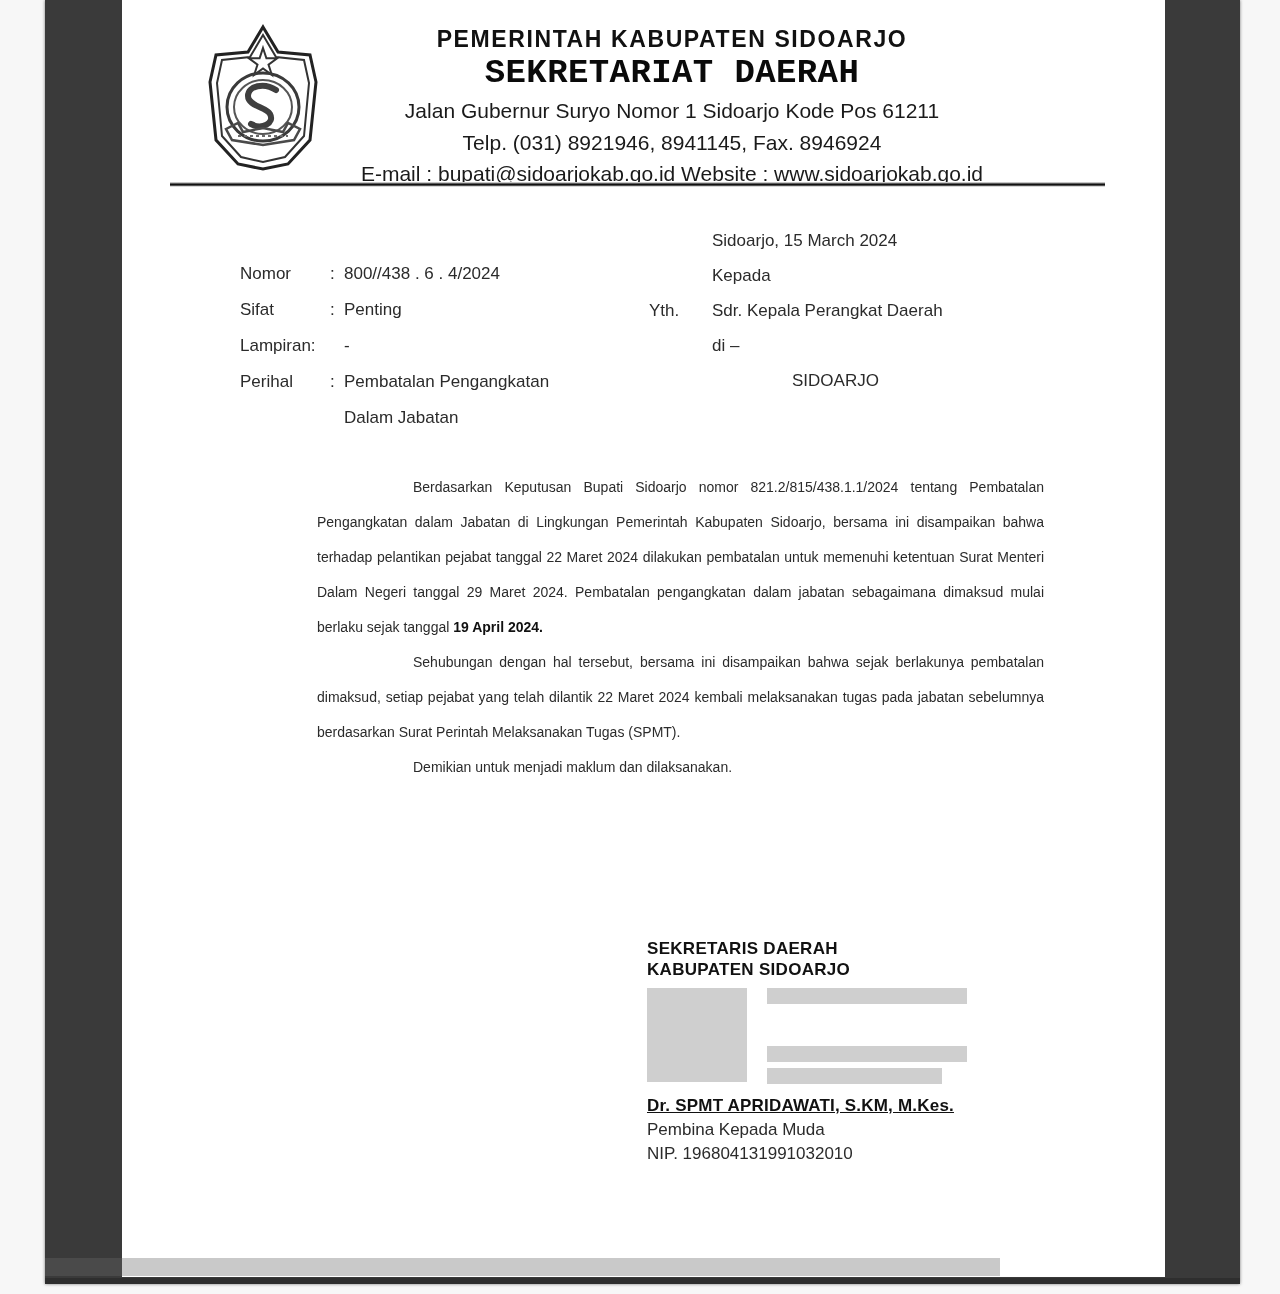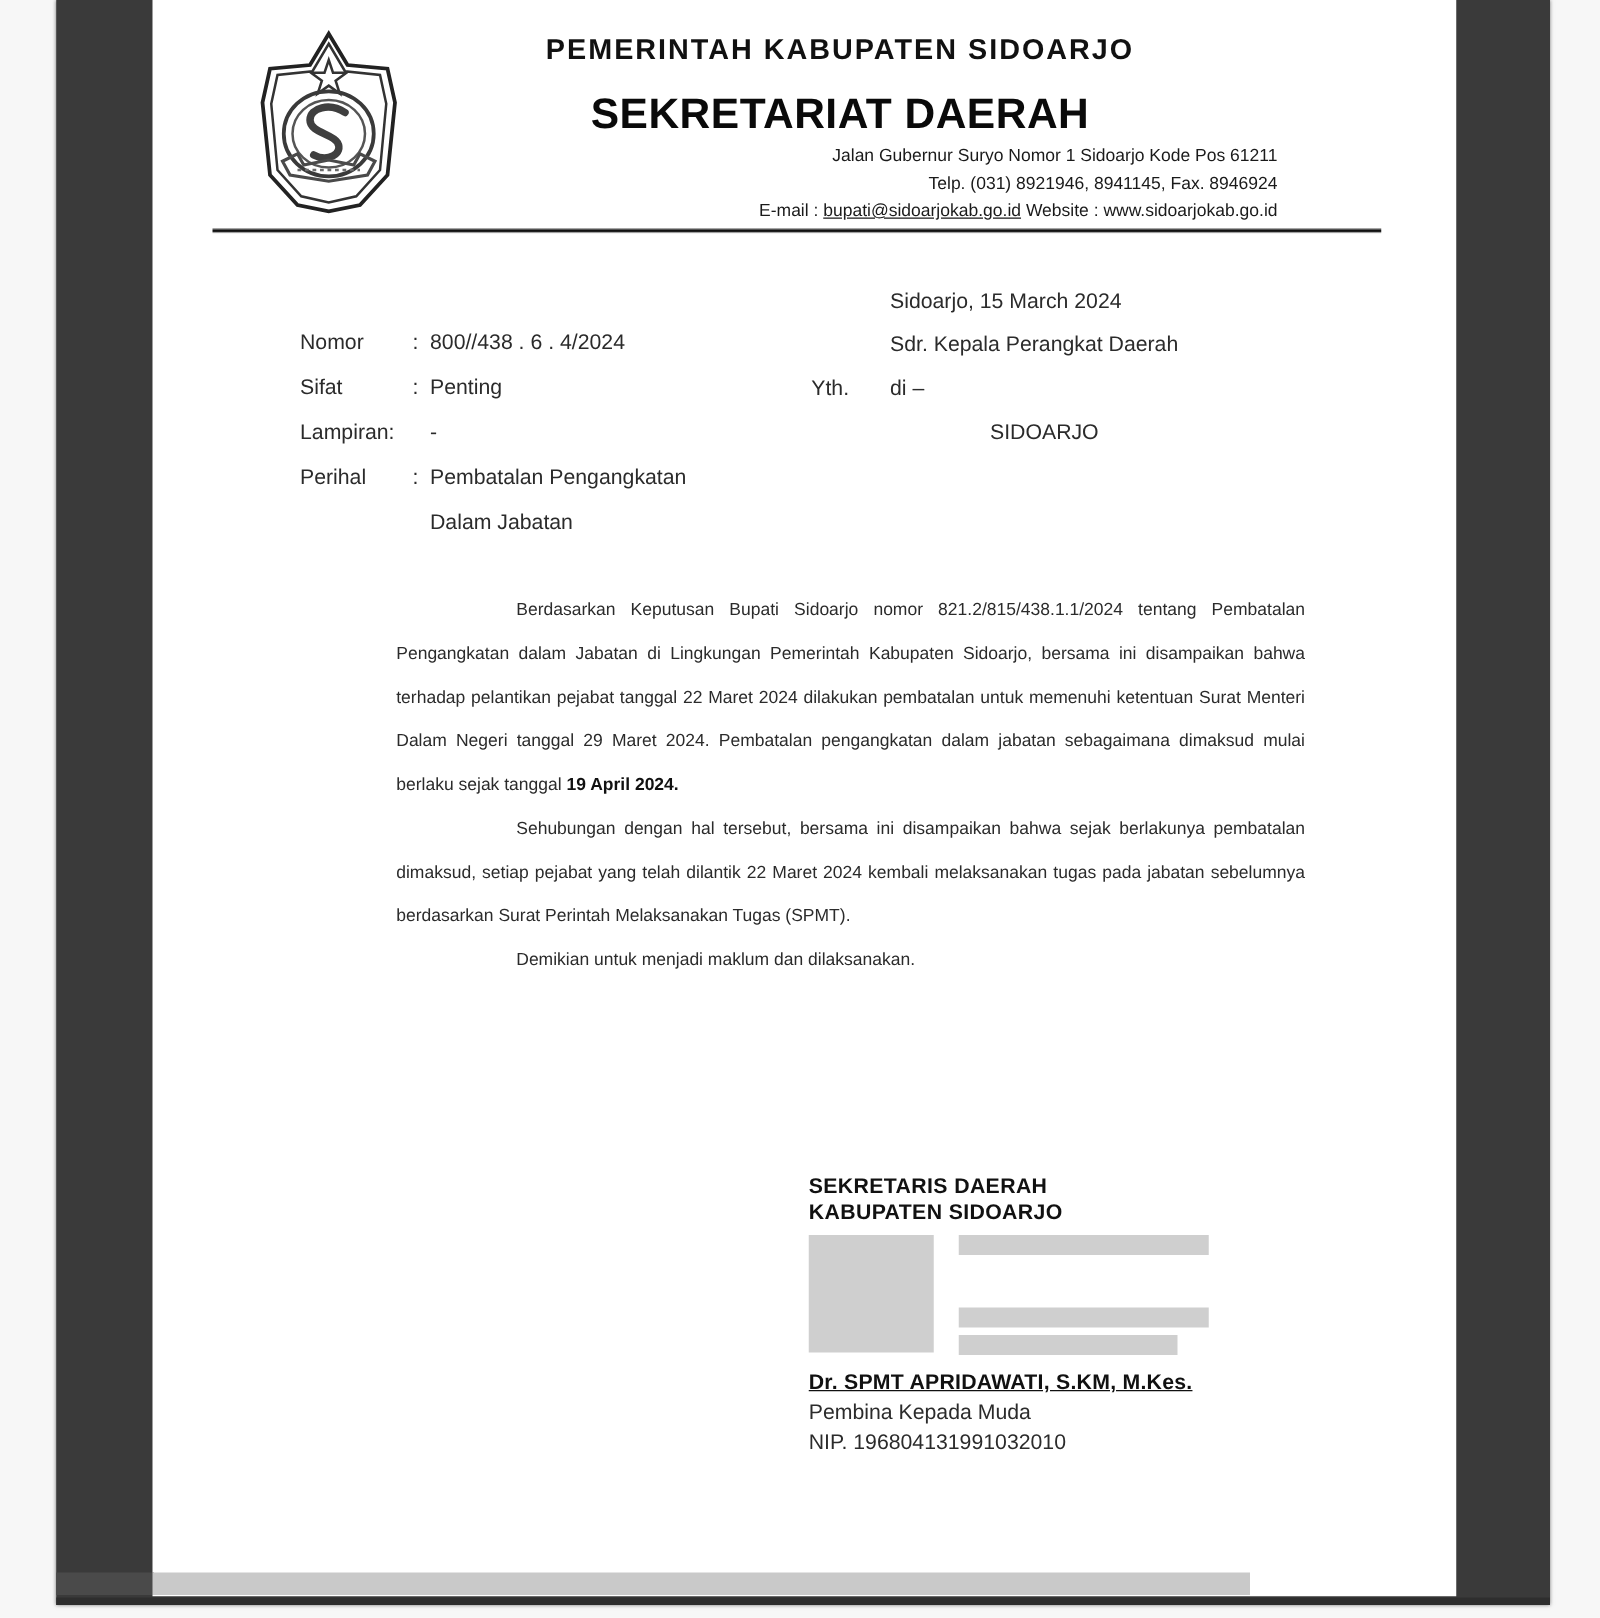--- a/index.html
+++ b/index.html
@@ -89,35 +89,34 @@
   }
   .lh-gov {
     font-family: "Liberation Sans", sans-serif;
     font-weight: bold;
     font-size: 23px;
     letter-spacing: 1.6px;
     color: #111;
     line-height: 1.15;
   }
   .lh-unit {
-    font-family: Liberation Sans, sans-serif;
+    font-family: Liberation Mono, monospace;
     font-weight: bold;
     font-size: 34px;
     letter-spacing: 0.4px;
     color: #0a0a0a;
     line-height: 1.15;
-    margin-top: 20px;
+    margin-top: 2px;
   }
   .lh-addr {
     font-family: "Liberation Sans", sans-serif;
-    font-size: 14px;
+    font-size: 21px;
     color: #1a1a1a;
     line-height: 1.38;
     margin-top: 3px;
-    text-align: right;
   }
   .lh-addr .email-link {
     text-decoration: underline;
   }
 
   #rule {
     position: absolute;
     left: 48px;
     top: 182px;
     width: 935px;
@@ -308,20 +307,21 @@
         <span class="ref-value">Pembatalan Pengangkatan</span>
       </div>
 
       <div class="ref-cont">Dalam Jabatan</div>
     </div>
 
     <div id="yth">Yth.</div>
 
     <div id="addr-block">
       <div class="addr-row">Sidoarjo, 15 March 2024</div>
+      <div class="addr-row">Kepada</div>
       <div class="addr-row">Sdr. Kepala Perangkat Daerah</div>
       <div class="addr-row">di –</div>
       <div class="addr-row addr-city">SIDOARJO</div>
     </div>
 
     <div id="body-block">
       <p class="para"><span>Berdasarkan Keputusan Bupati Sidoarjo nomor 821.2/815/438.1.1/2024 tentang Pembatalan Pengangkatan dalam Jabatan di Lingkungan Pemerintah Kabupaten Sidoarjo, bersama ini disampaikan bahwa terhadap pelantikan pejabat tanggal 22 Maret 2024 dilakukan pembatalan untuk memenuhi ketentuan Surat Menteri Dalam Negeri tanggal 29 Maret 2024. Pembatalan pengangkatan dalam jabatan sebagaimana dimaksud mulai berlaku sejak tanggal </span><b>19 April 2024.</b></p>
 
       <p class="para">Sehubungan dengan hal tersebut, bersama ini disampaikan bahwa sejak berlakunya pembatalan dimaksud, setiap pejabat yang telah dilantik 22 Maret 2024 kembali melaksanakan tugas pada jabatan sebelumnya berdasarkan Surat Perintah Melaksanakan Tugas (SPMT).</p>
 

